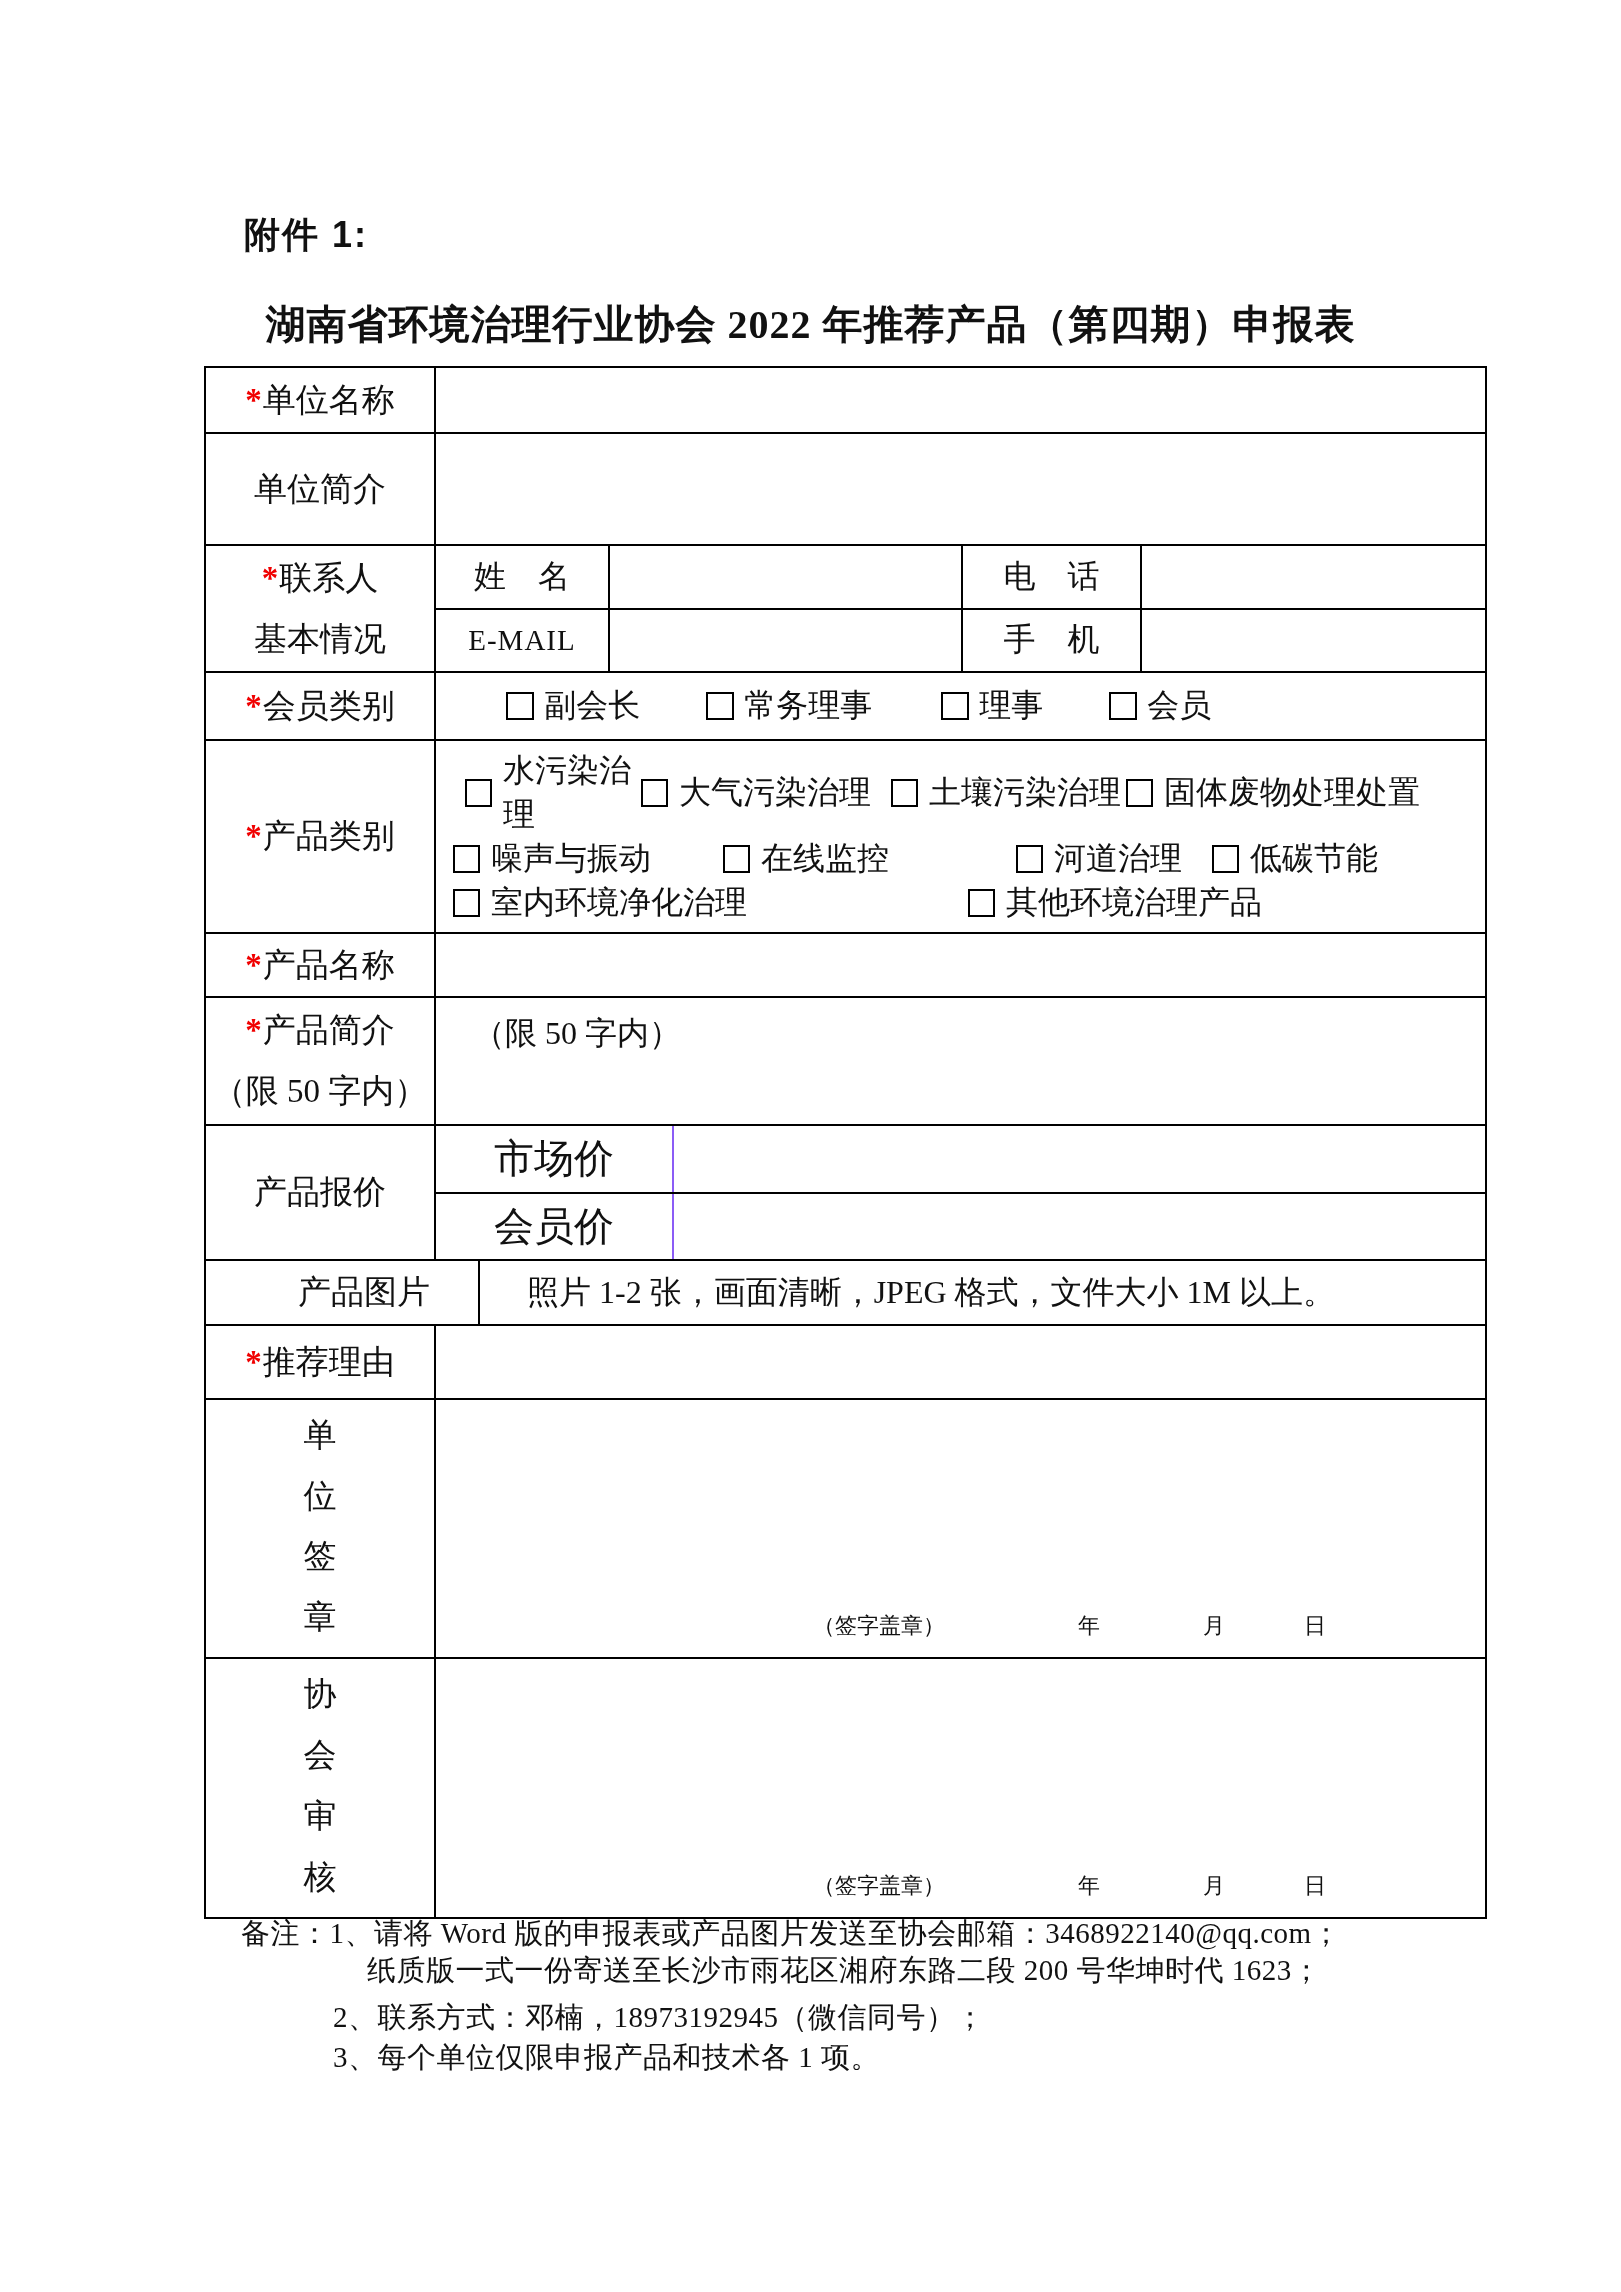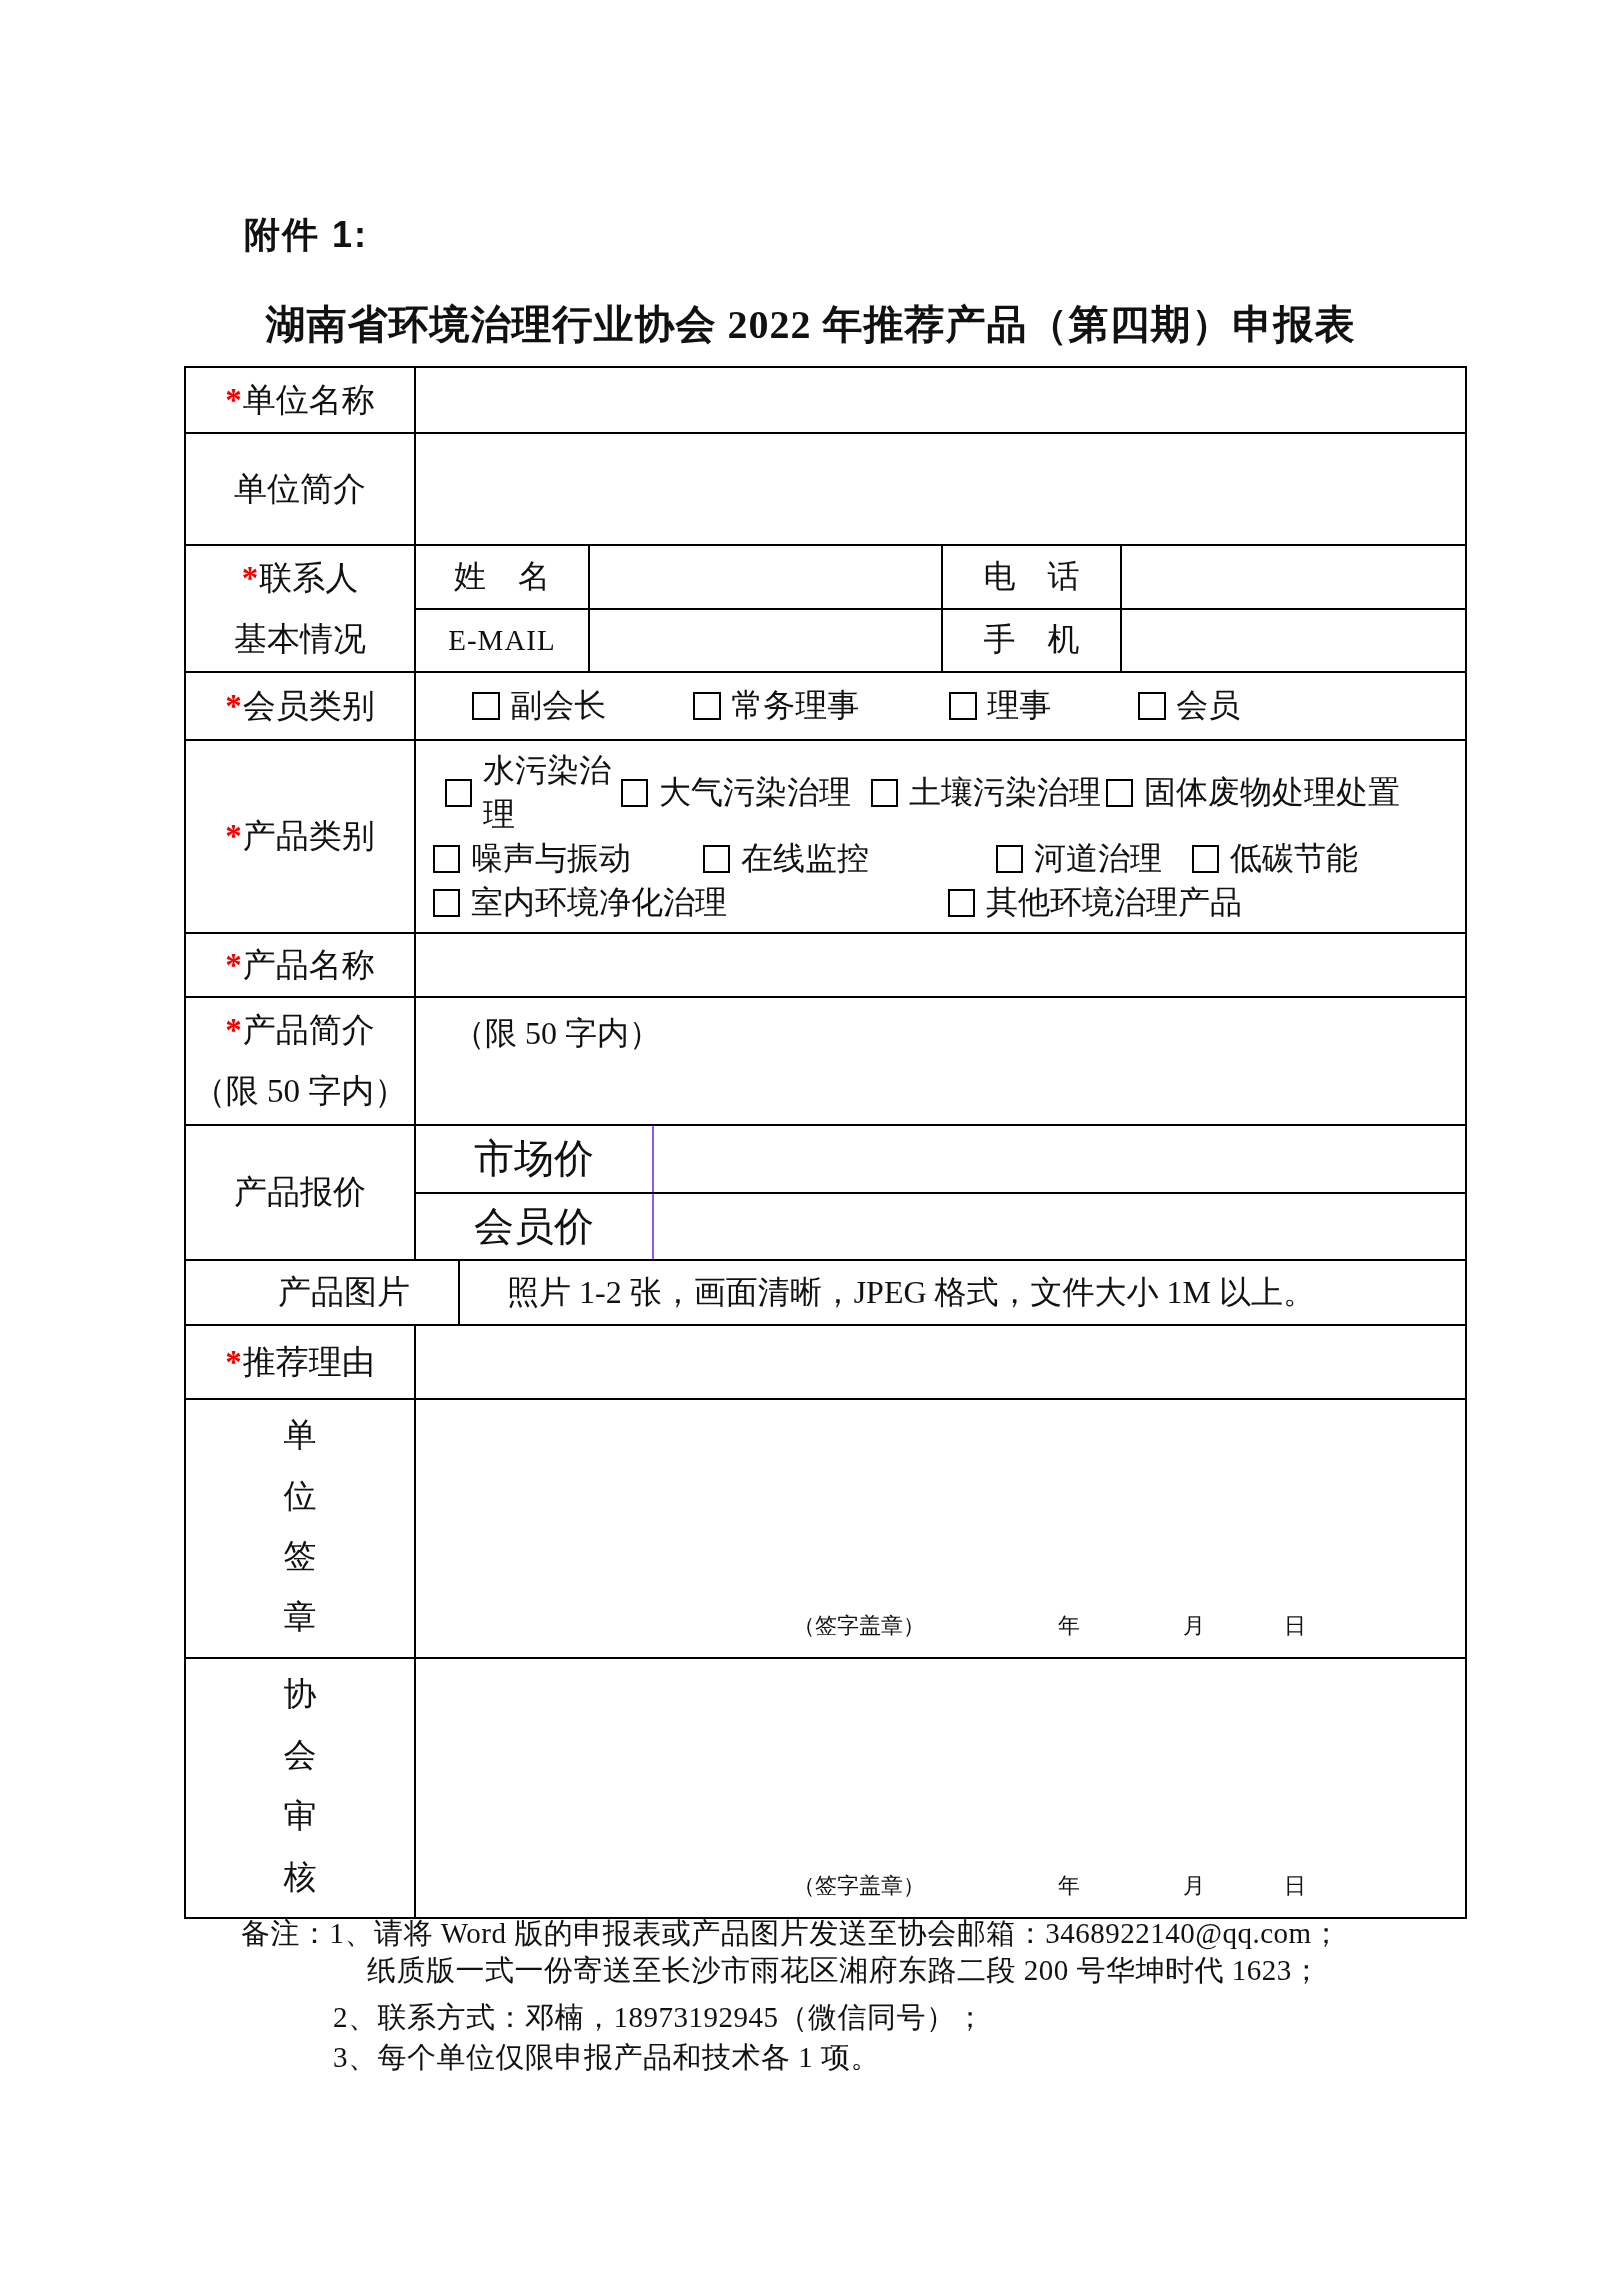--- a/index.html
+++ b/index.html
@@ -16,21 +16,21 @@
     font-size:36px;font-weight:bold;
     font-family:"Liberation Sans","DejaVu Sans",sans-serif;
     letter-spacing:2px;
   }
   .title{
     position:absolute;left:0;top:297px;width:1621px;
     text-align:center;font-size:40px;font-weight:bold;letter-spacing:1px;
   }
   
   .tbl{
-    position:absolute;left:184px;top:366px;width:1283px;
+    position:absolute;left:204px;top:366px;width:1283px;
     border:2.9px solid #000;box-sizing:border-box;
     font-size:33px;
   }
   .tr{display:flex;border-top:2px solid #000;box-sizing:border-box;}
   .tr.first{border-top:none;}
   .lab{
     flex:0 0 230px;border-right:2px solid #000;box-sizing:border-box;
     display:flex;flex-direction:column;align-items:center;justify-content:center;
     text-align:center;line-height:61px;
   }
@@ -46,21 +46,21 @@
   .subrow.top{border-bottom:2px solid #000;}
   .c-field{flex:0 0 174px;border-right:2px solid #000;display:flex;align-items:center;justify-content:center;font-size:32px;box-sizing:border-box;}
   .c-val{flex:0 0 353px;border-right:2px solid #000;box-sizing:border-box;}
   .c-field2{flex:0 0 179px;border-right:2px solid #000;display:flex;align-items:center;justify-content:center;font-size:32px;box-sizing:border-box;}
   .c-val2{flex:1;}
   .email{font-size:29px;letter-spacing:1px;}
   
   .opts{display:flex;align-items:center;}
   .opt{display:flex;align-items:center;font-size:32px;}
   .cb{width:23.5px;height:23.5px;border:2px solid #000;margin-right:10.8px;flex:0 0 auto;background:#fff;}
-  .member-opts{padding-left:56px;gap:21px;}
+  .member-opts{padding-left:70px;}
   .member-opts .opt:nth-child(1){width:200px;}
   .member-opts .opt:nth-child(2){width:235px;}
   .member-opts .opt:nth-child(3){width:168px;}
   .cat-col{flex:1;display:flex;flex-direction:column;justify-content:space-around;padding:7.8px 0;}
   .cat-line{display:flex;align-items:center;padding-left:16.7px;}
   .cat-line.l1 .opt:nth-child(1){width:176px;padding-left:12px;}
   .cat-line.l1 .opt:nth-child(2){width:250px;}
   .cat-line.l1 .opt:nth-child(3){width:235px;}
   .cat-line.l2 .opt:nth-child(1){width:222px;}
   .cat-line.l2 .opt:nth-child(2){width:293px;margin-left:48px;}

